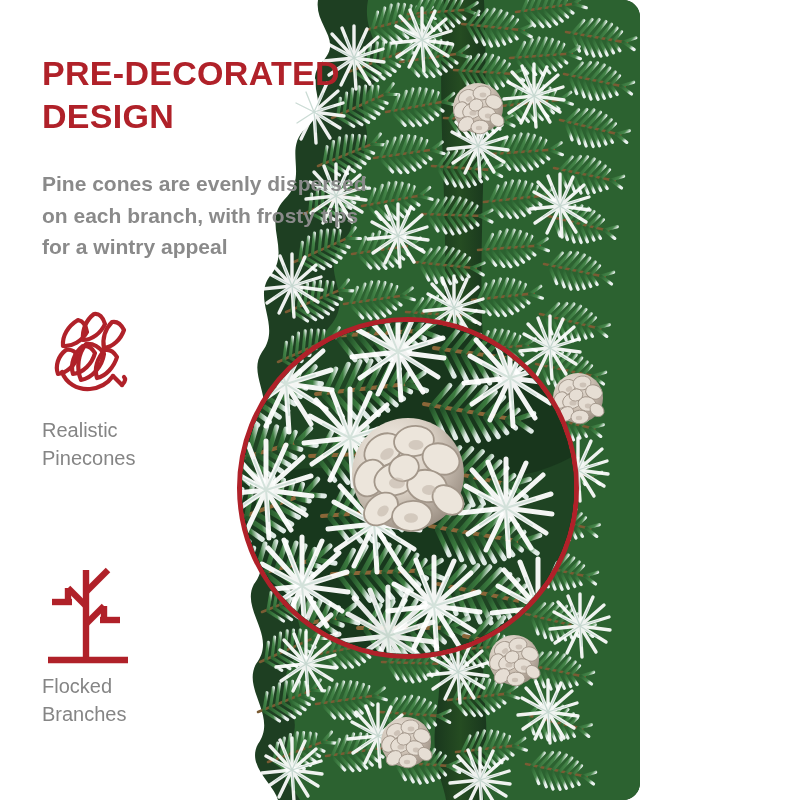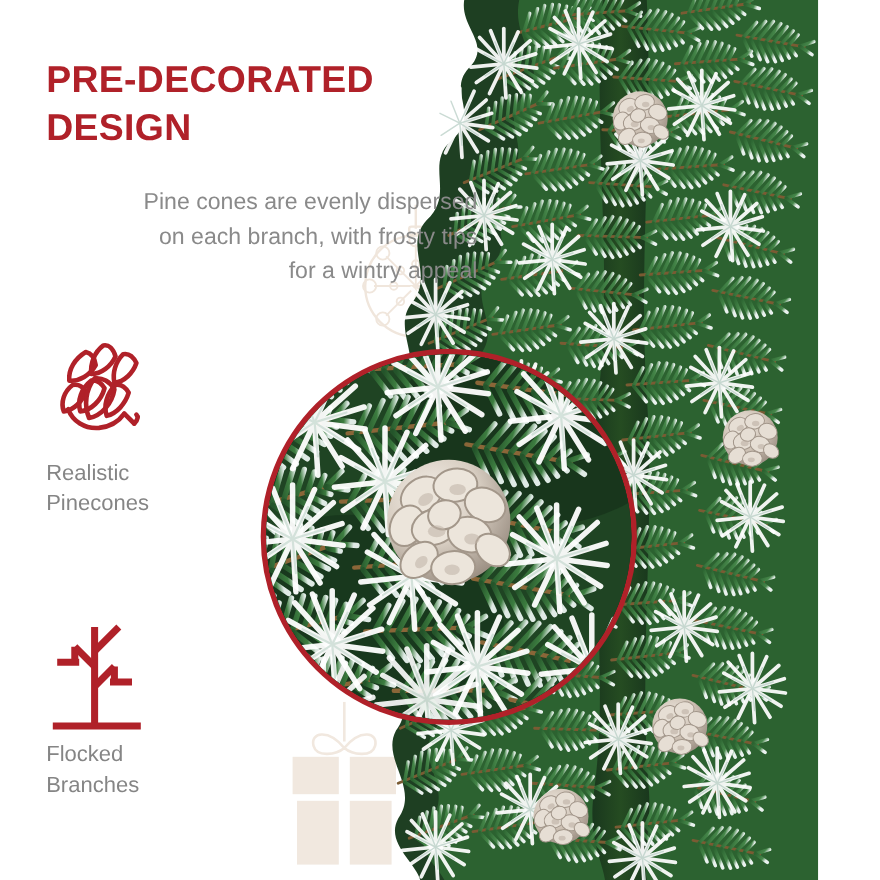--- a/index.html
+++ b/index.html
@@ -6,24 +6,25 @@
     margin: 0;
     padding: 0;
     background: #ffffff;
   }
   body {
     font-family: "Liberation Sans", sans-serif;
     -webkit-font-smoothing: antialiased;
   }
   .canvas {
     position: relative;
-    width: 744px;
+    width: 640px;
     height: 800px;
     background: #ffffff;
     overflow: hidden;
+    border-radius: 17px;
   }
 
   
   .watermark {
     position: absolute;
     pointer-events: none;
   }
   .wm-ornament-top { left: 455px; top: -6px; width: 128px; height: 190px; }
   .wm-snowflake    { left: 322px; top: 186px; width: 112px; height: 128px; }
   .wm-gift         { left: 252px; top: 638px; width: 122px; height: 152px; }
@@ -53,24 +54,23 @@
     text-transform: uppercase;
     white-space: pre-line;
   }
   .subhead {
     position: absolute;
     left: 42px;
     top: 168px;
     width: 392px;
     font-size: 21px;
     line-height: 1.50;
-    font-weight: normal;
+    font-weight: bold;
     color: #8a8a8a;
     white-space: pre-line;
-    text-align: right;
   }
 
   
   .feature {
     position: absolute;
     left: 42px;
     width: 190px;
     text-align: left;
   }
   .feature-pinecone { top: 306px; }

